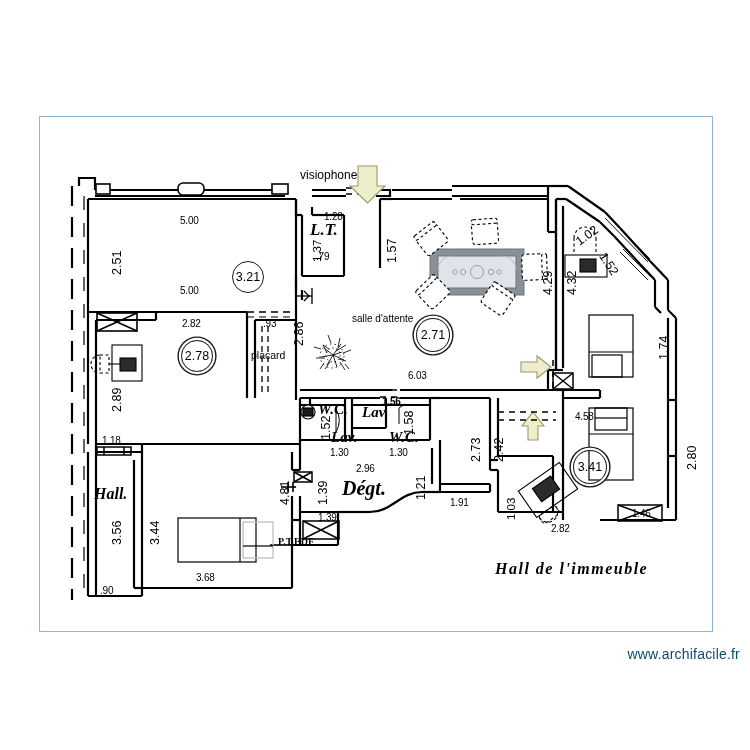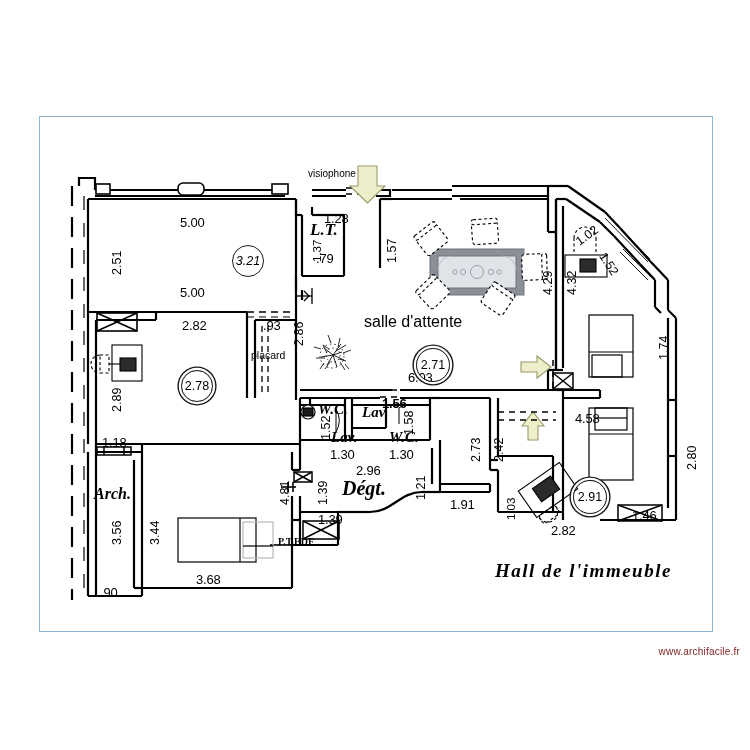--- a/index.html
+++ b/index.html
@@ -1,28 +1,28 @@
 <!DOCTYPE html>
 <html><head>
 <meta charset="utf-8">
 <style>
   html,body{margin:0;padding:0;background:#ffffff;}
   body{width:750px;height:750px;font-family:"Liberation Sans",sans-serif;overflow:hidden;}
   #stage{position:relative;width:750px;height:750px;background:#fff;}
   #frame{position:absolute;left:39px;top:116px;width:674px;height:516px;border:1.5px solid #8fb6d6;box-sizing:border-box;background:#fff;}
   #plan{position:absolute;left:0;top:0;width:750px;height:750px;}
-  .wm{position:absolute;right:10px;top:646px;font-size:10px;color:#7f1d1d;font-family:"Liberation Sans",sans-serif;letter-spacing:.2px;margin-left:31px;}
+  .wm{position:absolute;right:10px;top:646px;font-size:14px;color:#0c4a6e;font-family:"Liberation Sans",sans-serif;letter-spacing:.2px;margin-left:31px;}
   .lbl{position:absolute;white-space:nowrap;color:#000;font-family:"Liberation Sans",sans-serif;}
-  .dim{font-size:13px;letter-spacing:-.2px;}
+  .dim{font-size:10px;letter-spacing:-.2px;}
   .dimv{font-size:12.5px;transform-origin:0 0;transform:rotate(-90deg);}
   .dimr{font-size:12.5px;transform-origin:0 0;}
   .room{font-family:"Liberation Serif",serif;font-style:italic;font-weight:bold;}
   .txt{font-size:11px;}
   .circ{position:absolute;border:1.3px solid #1a1a1a;border-radius:50%;display:flex;align-items:center;justify-content:center;font-size:12.5px;color:#000;background:transparent;}
-  .circ.dbl{box-shadow:0 0 0 2.2px #fff,0 0 0 3.6px #1a1a1a;margin-top:30px;}
+  .circ.dbl{box-shadow:0 0 0 2.2px #fff,0 0 0 3.6px #1a1a1a;}
 </style>
 </head>
 <body>
 
 <div id="stage">
 
   <div id="frame"></div>
 
   <svg id="plan" viewBox="0 0 750 750">
     <defs>
@@ -386,29 +386,29 @@
 
   <div class="lbl dim" style="left:180px;top:215px;">5.00</div>
   <div class="lbl dim" style="left:180px;top:285px;">5.00</div>
   <div class="lbl dimv" style="left:110px;top:275px;">2.51</div>
 
   <div class="lbl dim" style="left:182px;top:318px;">2.82</div>
   <div class="lbl dim" style="left:263px;top:318px;">.93</div>
   <div class="lbl dimv" style="left:110px;top:412px;">2.89</div>
   <div class="lbl txt" style="left:251px;top:349px;font-size:10.5px;">placard</div>
 
-  <div class="lbl txt" style="left:308px;top:168px;font-size:10px;text-align:center;">visiophone</div>
+  <div class="lbl txt" style="left:300px;top:168px;font-size:12px;text-align:center;">visiophone</div>
   <div class="lbl dim" style="left:324px;top:211px;">1.28</div>
   <div class="lbl dimv" style="left:311px;top:262px;font-size:11.5px;">1.37</div>
   <div class="lbl dim" style="left:316px;top:251px;">.79</div>
   <div class="lbl dimv" style="left:385px;top:263px;">1.57</div>
   <div class="lbl dimv" style="left:292px;top:346px;">2.86</div>
   <div class="lbl room" style="left:310px;top:220px;font-size:17px;">L.T.</div>
 
-  <div class="lbl txt" style="left:364px;top:313px;font-size:16px;">salle d'attente</div>
+  <div class="lbl txt" style="left:352px;top:313px;font-size:10px;">salle d'attente</div>
   <div class="lbl dim" style="left:408px;top:370px;">6.03</div>
   <div class="lbl dimv" style="left:541px;top:295px;">4.29</div>
   <div class="lbl dimv" style="left:565px;top:295px;">4.32</div>
 
   <div class="lbl dimr" style="left:573px;top:237px;transform:rotate(-36deg);">1.02</div>
   <div class="lbl dimr" style="left:608px;top:250px;transform:rotate(57deg);">1.52</div>
   <div class="lbl dimv" style="left:657px;top:360px;">1.74</div>
 
   <div class="lbl dim" style="left:575px;top:411px;">4.58</div>
   <div class="lbl dimv" style="left:685px;top:470px;">2.80</div>
@@ -434,24 +434,24 @@
   <div class="lbl room" style="left:342px;top:477px;font-size:20px;">Dégt.</div>
 
   <div class="lbl dim" style="left:102px;top:435px;">1.18</div>
   <div class="lbl dimv" style="left:110px;top:545px;">3.56</div>
   <div class="lbl dimv" style="left:148px;top:545px;">3.44</div>
   <div class="lbl dim" style="left:100px;top:585px;">.90</div>
   <div class="lbl dim" style="left:196px;top:572px;">3.68</div>
   <div class="lbl dimv" style="left:278px;top:505px;">4.81</div>
   <div class="lbl dimv" style="left:316px;top:505px;">1.39</div>
   <div class="lbl dim" style="left:318px;top:512px;">1.39</div>
-  <div class="lbl room" style="left:94px;top:485px;font-size:16px;">Arch.</div>
+  <div class="lbl room" style="left:94px;top:485px;font-size:16px;">Hall.</div>
   <div class="lbl" style="left:278px;top:536px;font-size:10px;font-weight:bold;font-family:'Liberation Serif',serif;">P.T.EDF</div>
 
-  <div class="lbl room" style="left:495px;top:560px;font-size:19px;letter-spacing:1.5px;">Hall de l'immeuble</div>
-
-  <div class="circ" style="left:232px;top:245px;width:30px;height:30px;font-style:italic;">3.21</div>
+  <div class="lbl room" style="left:495px;top:560px;font-size:16px;letter-spacing:1.5px;">Hall de l'immeuble</div>
+
+  <div class="circ" style="left:232px;top:261px;width:30px;height:30px;">3.21</div>
   <div class="circ dbl" style="left:181px;top:340px;width:30px;height:30px;">2.78</div>
   <div class="circ dbl" style="left:416px;top:318px;width:32px;height:32px;">2.71</div>
-  <div class="circ dbl" style="left:573px;top:450px;width:32px;height:32px;">2.91</div>
+  <div class="circ dbl" style="left:573px;top:450px;width:32px;height:32px;">3.41</div>
 
   <div class="wm">www.archifacile.fr</div>
 </div>
 
 </body></html>

